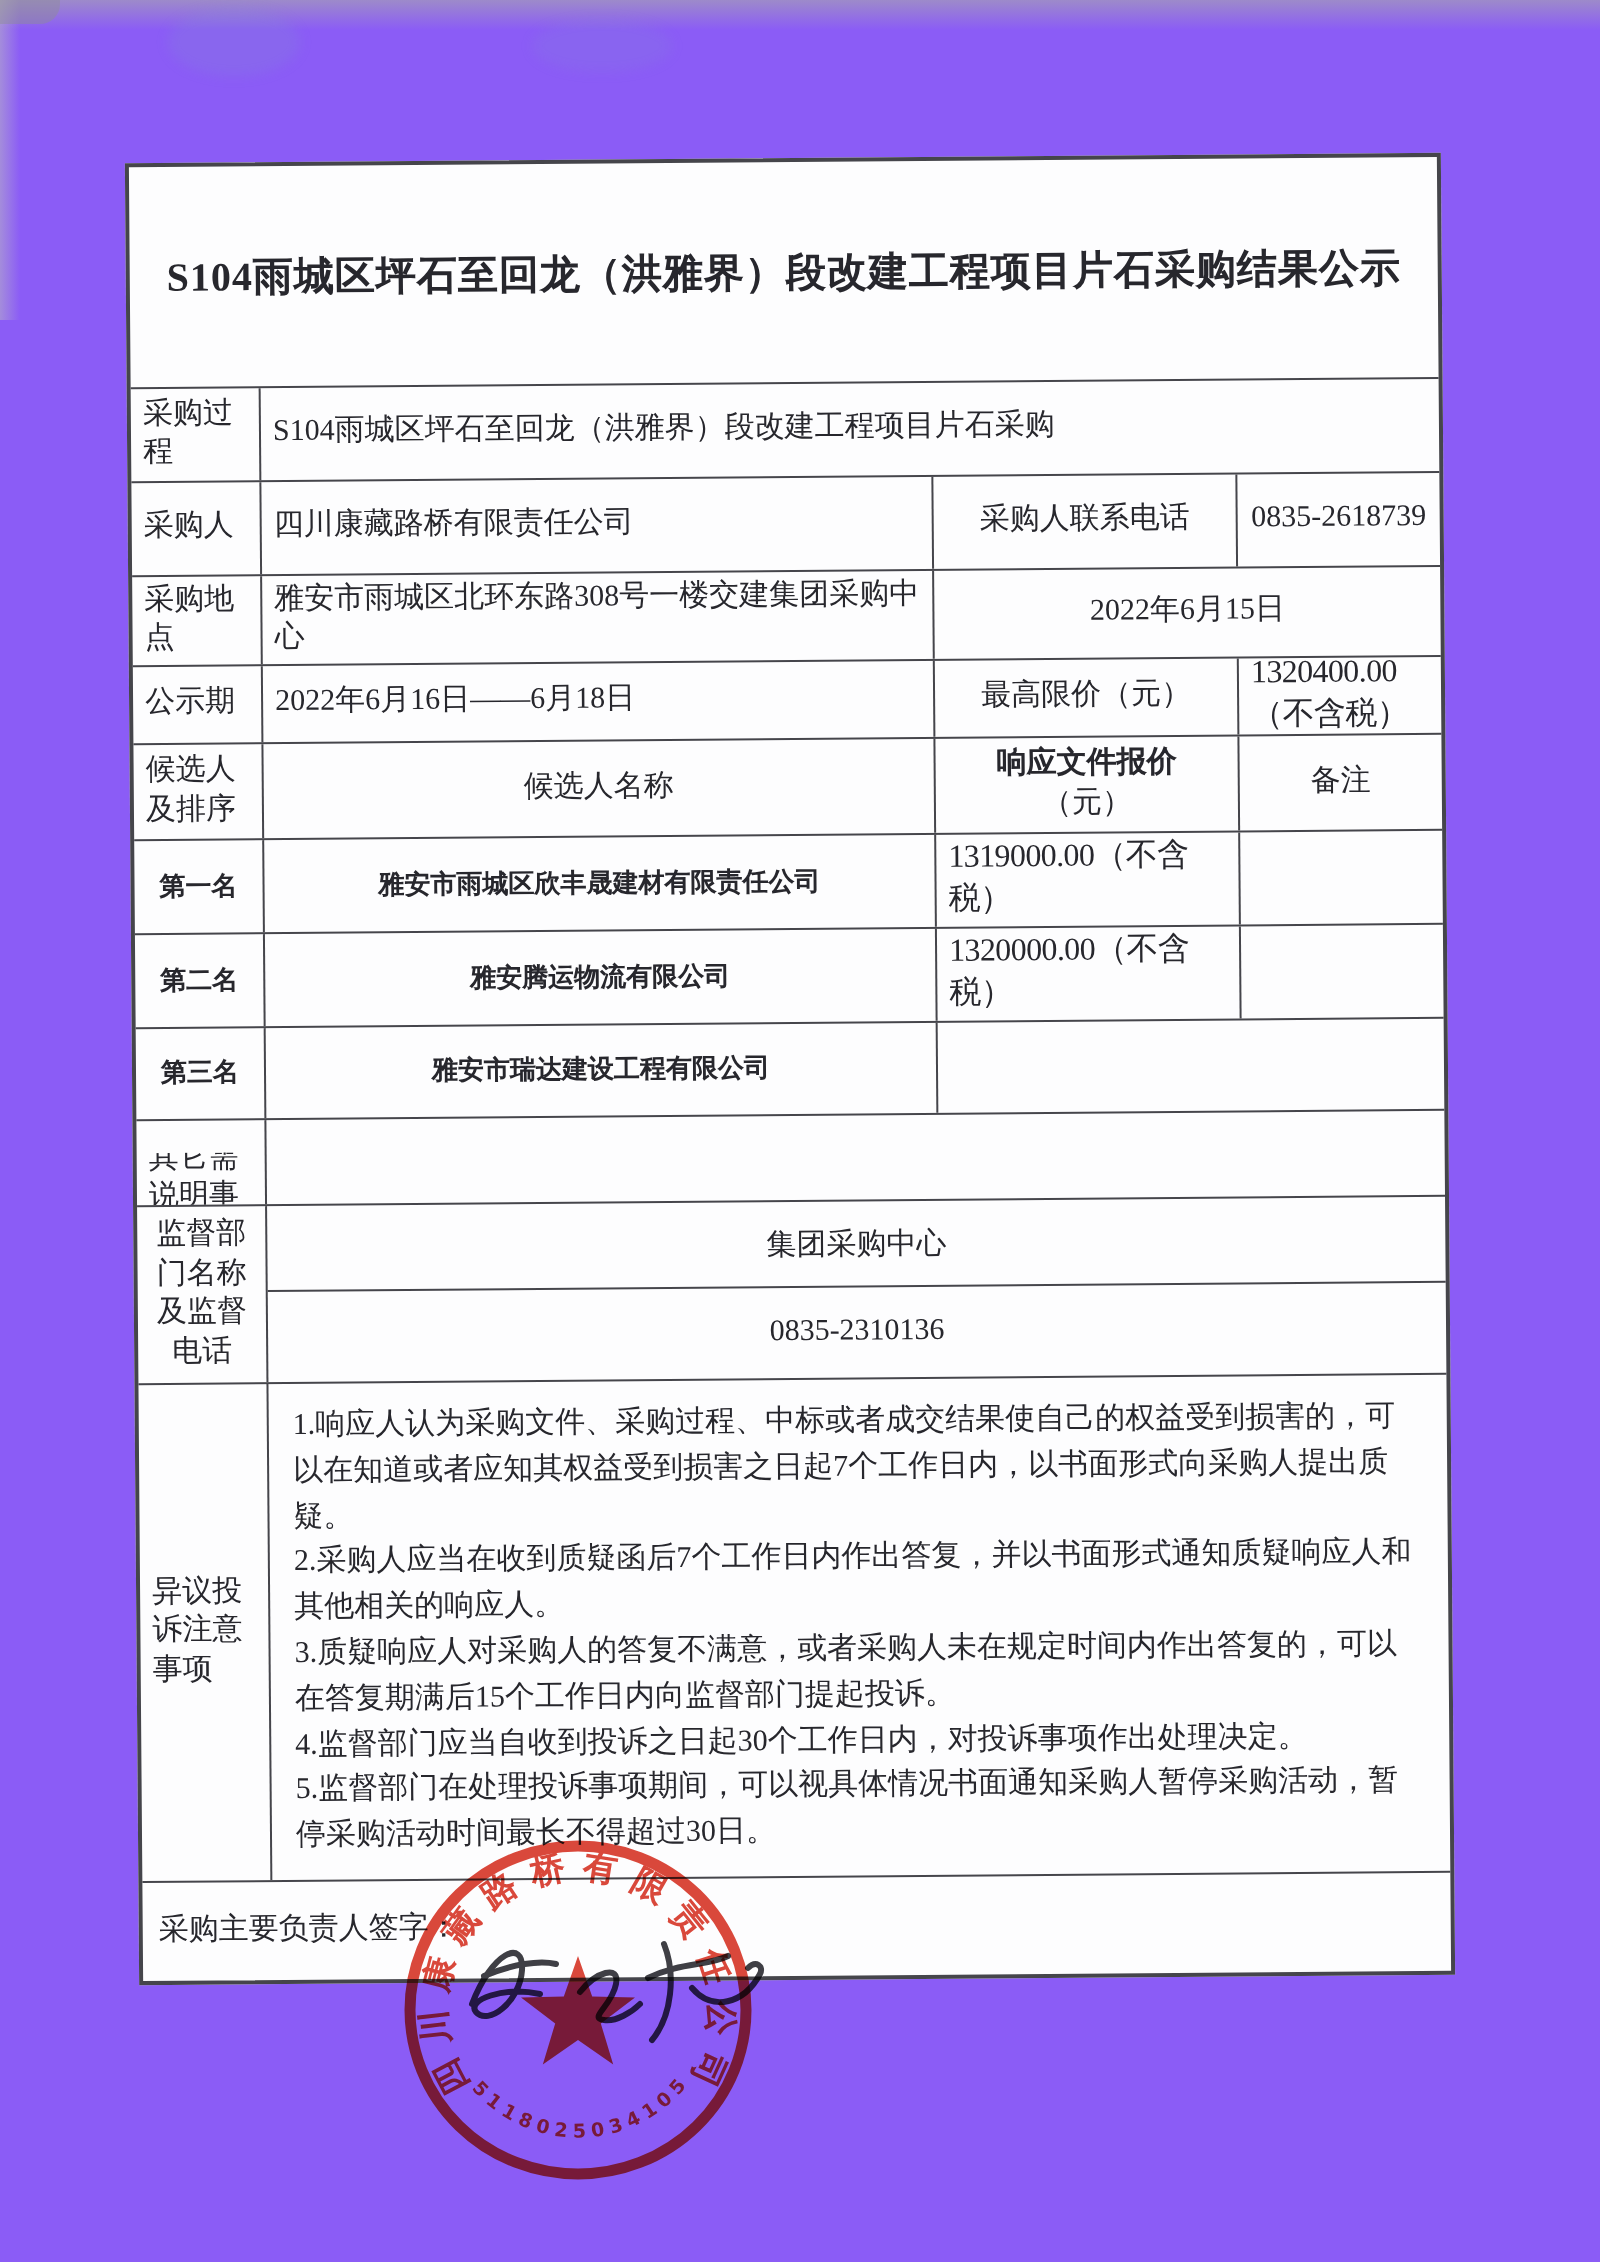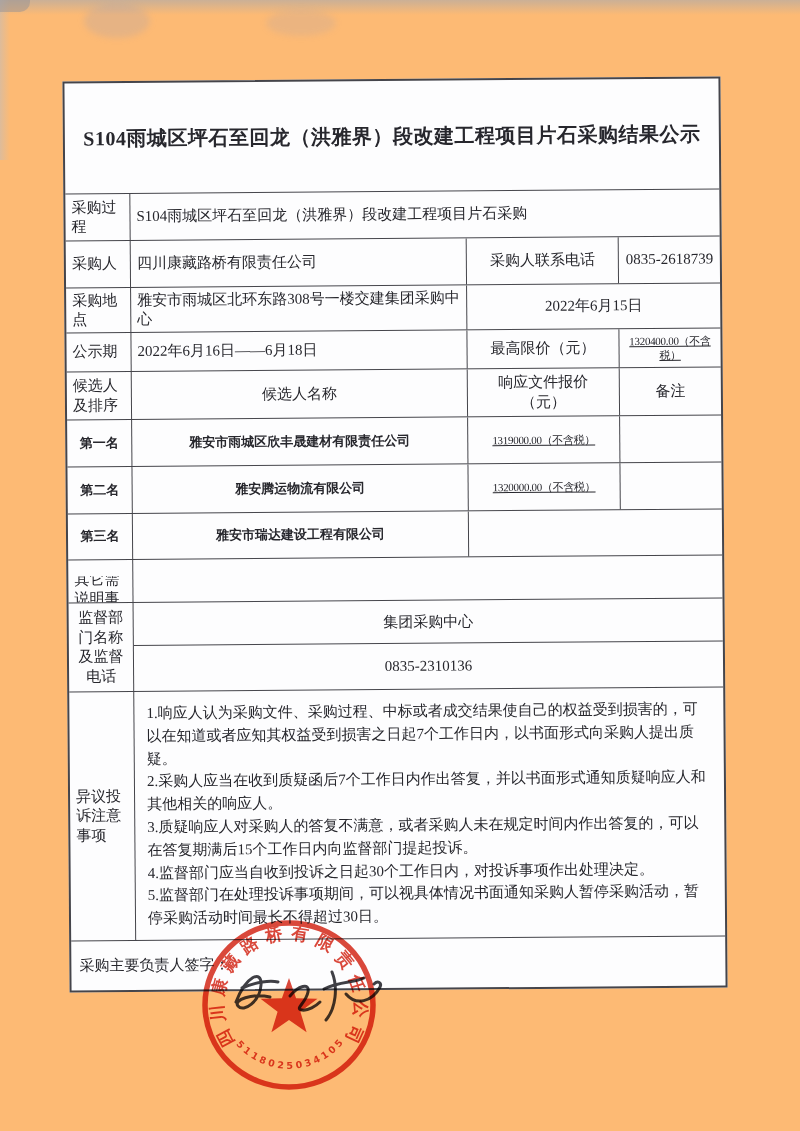--- a/index.html
+++ b/index.html
@@ -1,16 +1,16 @@
 <!DOCTYPE html>
 <html><head>
 <meta charset="utf-8">
 <style>
   html,body{margin:0;padding:0;background:#f2f2f4;}
-  .page{position:relative;width:800px;height:1131px;background:#fdba74;overflow:hidden;
+  .page{position:relative;width:800px;height:1131px;background:#8b5cf6;overflow:hidden;
         font-family:"Liberation Serif","DejaVu Serif",serif;color:#27272d;}
   
   .scan-top{position:absolute;left:0;top:0;width:800px;height:15px;
             background:linear-gradient(#a9a9ad,rgba(255,255,255,0));opacity:.6;}
   .scan-left{position:absolute;left:0;top:0;width:10px;height:160px;
              background:linear-gradient(90deg,#bdbdc1,rgba(255,255,255,0));opacity:.5;}
   .corner-tl{position:absolute;left:0;top:0;width:30px;height:12px;background:#8f8f94;
              opacity:.45;border-bottom-right-radius:10px;}
   .smudge{position:absolute;border-radius:50%;filter:blur(3px);}
   .smudge.a{left:84px;top:4px;width:66px;height:34px;background:rgba(130,150,205,.18);}
@@ -23,21 +23,21 @@
   .row.first{border-top:none;}
   .cell{border-left:1.6px solid #45454b;display:flex;align-items:center;
         box-sizing:border-box;padding:3px 6px;font-size:15px;line-height:1.3;}
   .cell.cfirst{border-left:none;}
   .c1{width:64px;flex:none;}
   .c2{width:336px;flex:none;}
   .c3{width:152px;flex:none;}
   .c4{flex:1;}
   .center{justify-content:center;text-align:center;}
   .small{font-size:13px;font-weight:600;}
-  .price{font-size:11px;letter-spacing:-0.3px;justify-content:center;text-align:center;text-decoration:underline;}
+  .price{font-size:16px;letter-spacing:-0.3px;justify-content:center;}
   .title-row{height:110px;display:flex;align-items:center;justify-content:center;}
   .title{font-size:20px;font-weight:bold;text-align:center;letter-spacing:.5px;}
   .h-project{height:46px;} .h-purchaser{height:46px;} .h-location{height:44px;}
   .h-publicity{height:38px;} .h-candhdr{height:47px;} .h-cand{height:46px;}
   .h-cand3{height:45px;} .h-other{height:42px;}
   .h-objection{height:248px;}
   .h-sign{height:49px;}
   .sup-right{flex:1;display:flex;flex-direction:column;}
   .sup-right .sub{display:flex;align-items:center;justify-content:center;
                   font-size:15px;box-sizing:border-box;padding:2px 6px;}
@@ -93,21 +93,21 @@
       <div class="cell c2">2022年6月16日——6月18日</div>
       <div class="cell c3 center">最高限价（元）</div>
       <div class="cell c4 price">1320400.00（不含税）</div>
     </div>
 
     <div class="row h-candhdr">
       <div class="cell cfirst c1">候选人及排序</div>
       <div class="cell c2 center">候选人名称</div>
       <div class="cell c3 center">
         <span style="display:block;text-align:center;">
-          <span style="display:block;">响应文件报价</span>
+          <span style="display:block;font-weight:bold;">响应文件报价</span>
           <span style="display:block;">（元）</span>
         </span>
       </div>
       <div class="cell c4 center">备注</div>
     </div>
 
     <div class="row h-cand">
       <div class="cell cfirst c1 center small">第一名</div>
       <div class="cell c2 center small">雅安市雨城区欣丰晟建材有限责任公司</div>
       <div class="cell c3 price">1319000.00（不含税）</div>

